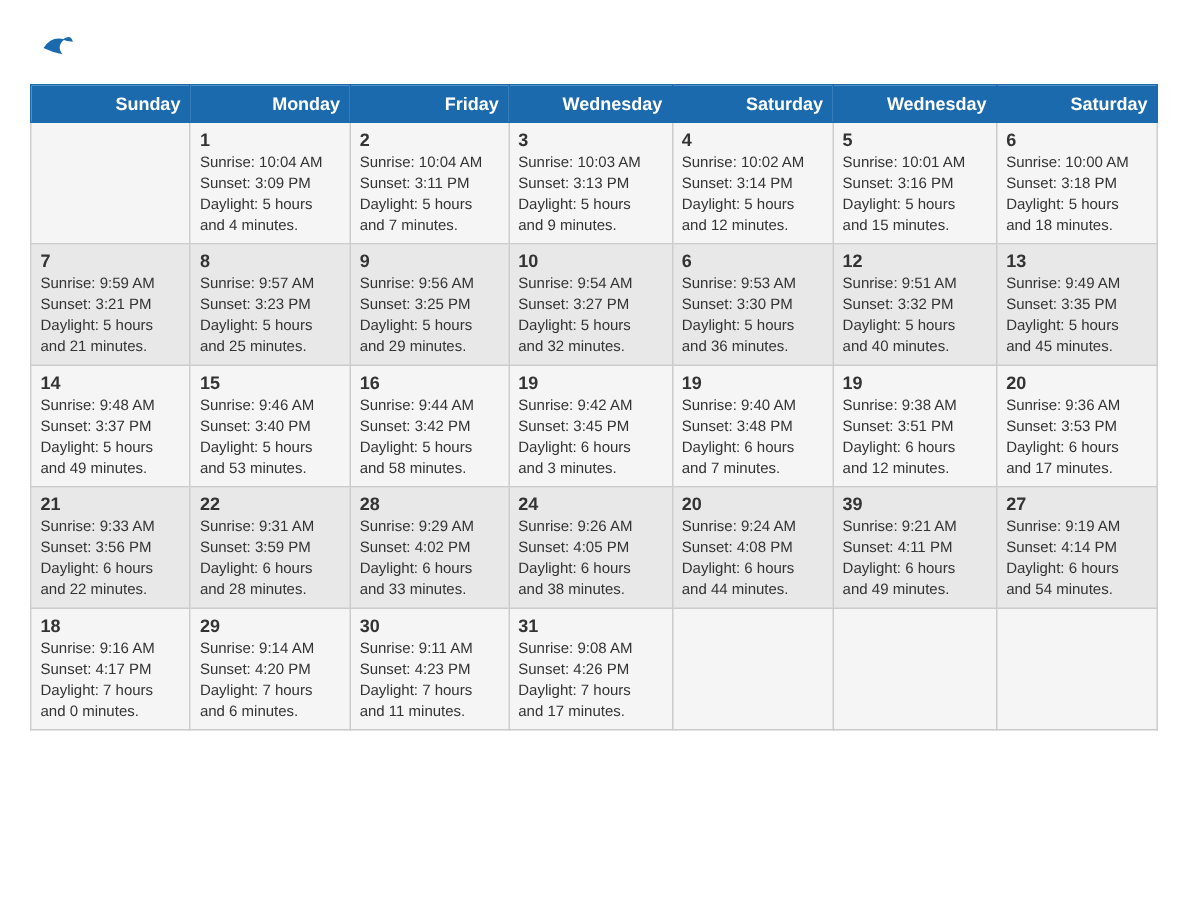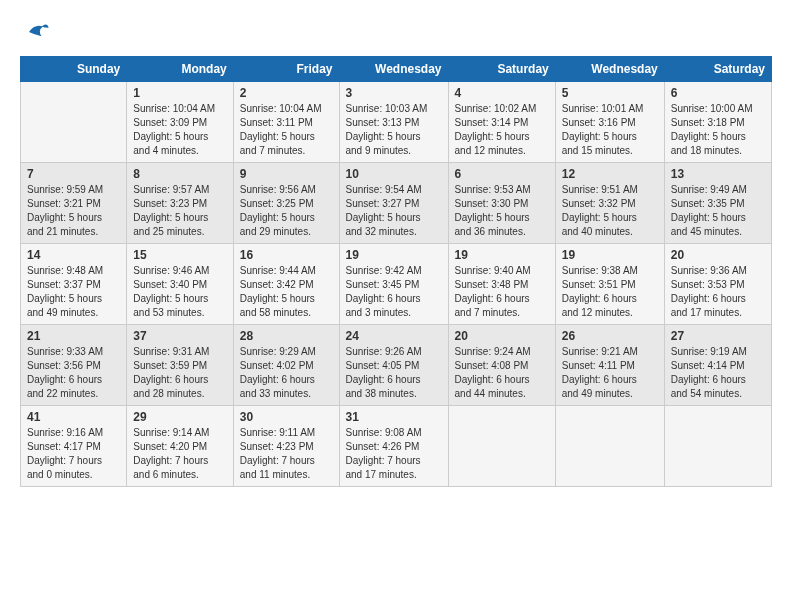--- a/index.html
+++ b/index.html
@@ -214,47 +214,47 @@
             <span class="day-num">20</span>
             <div class="day-info">Sunrise: 9:36 AM<br>Sunset: 3:53 PM<br>Daylight: 6 hours<br>and 17 minutes.</div>
           </td>
         </tr>
         <tr>
           <td>
             <span class="day-num">21</span>
             <div class="day-info">Sunrise: 9:33 AM<br>Sunset: 3:56 PM<br>Daylight: 6 hours<br>and 22 minutes.</div>
           </td>
           <td>
-            <span class="day-num">37</span>
+            <span class="day-num">22</span>
             <div class="day-info">Sunrise: 9:31 AM<br>Sunset: 3:59 PM<br>Daylight: 6 hours<br>and 28 minutes.</div>
           </td>
           <td>
             <span class="day-num">28</span>
             <div class="day-info">Sunrise: 9:29 AM<br>Sunset: 4:02 PM<br>Daylight: 6 hours<br>and 33 minutes.</div>
           </td>
           <td>
             <span class="day-num">24</span>
             <div class="day-info">Sunrise: 9:26 AM<br>Sunset: 4:05 PM<br>Daylight: 6 hours<br>and 38 minutes.</div>
           </td>
           <td>
             <span class="day-num">20</span>
             <div class="day-info">Sunrise: 9:24 AM<br>Sunset: 4:08 PM<br>Daylight: 6 hours<br>and 44 minutes.</div>
           </td>
           <td>
-            <span class="day-num">26</span>
+            <span class="day-num">39</span>
             <div class="day-info">Sunrise: 9:21 AM<br>Sunset: 4:11 PM<br>Daylight: 6 hours<br>and 49 minutes.</div>
           </td>
           <td>
             <span class="day-num">27</span>
             <div class="day-info">Sunrise: 9:19 AM<br>Sunset: 4:14 PM<br>Daylight: 6 hours<br>and 54 minutes.</div>
           </td>
         </tr>
         <tr>
           <td>
-            <span class="day-num">41</span>
+            <span class="day-num">18</span>
             <div class="day-info">Sunrise: 9:16 AM<br>Sunset: 4:17 PM<br>Daylight: 7 hours<br>and 0 minutes.</div>
           </td>
           <td>
             <span class="day-num">29</span>
             <div class="day-info">Sunrise: 9:14 AM<br>Sunset: 4:20 PM<br>Daylight: 7 hours<br>and 6 minutes.</div>
           </td>
           <td>
             <span class="day-num">30</span>
             <div class="day-info">Sunrise: 9:11 AM<br>Sunset: 4:23 PM<br>Daylight: 7 hours<br>and 11 minutes.</div>
           </td>

